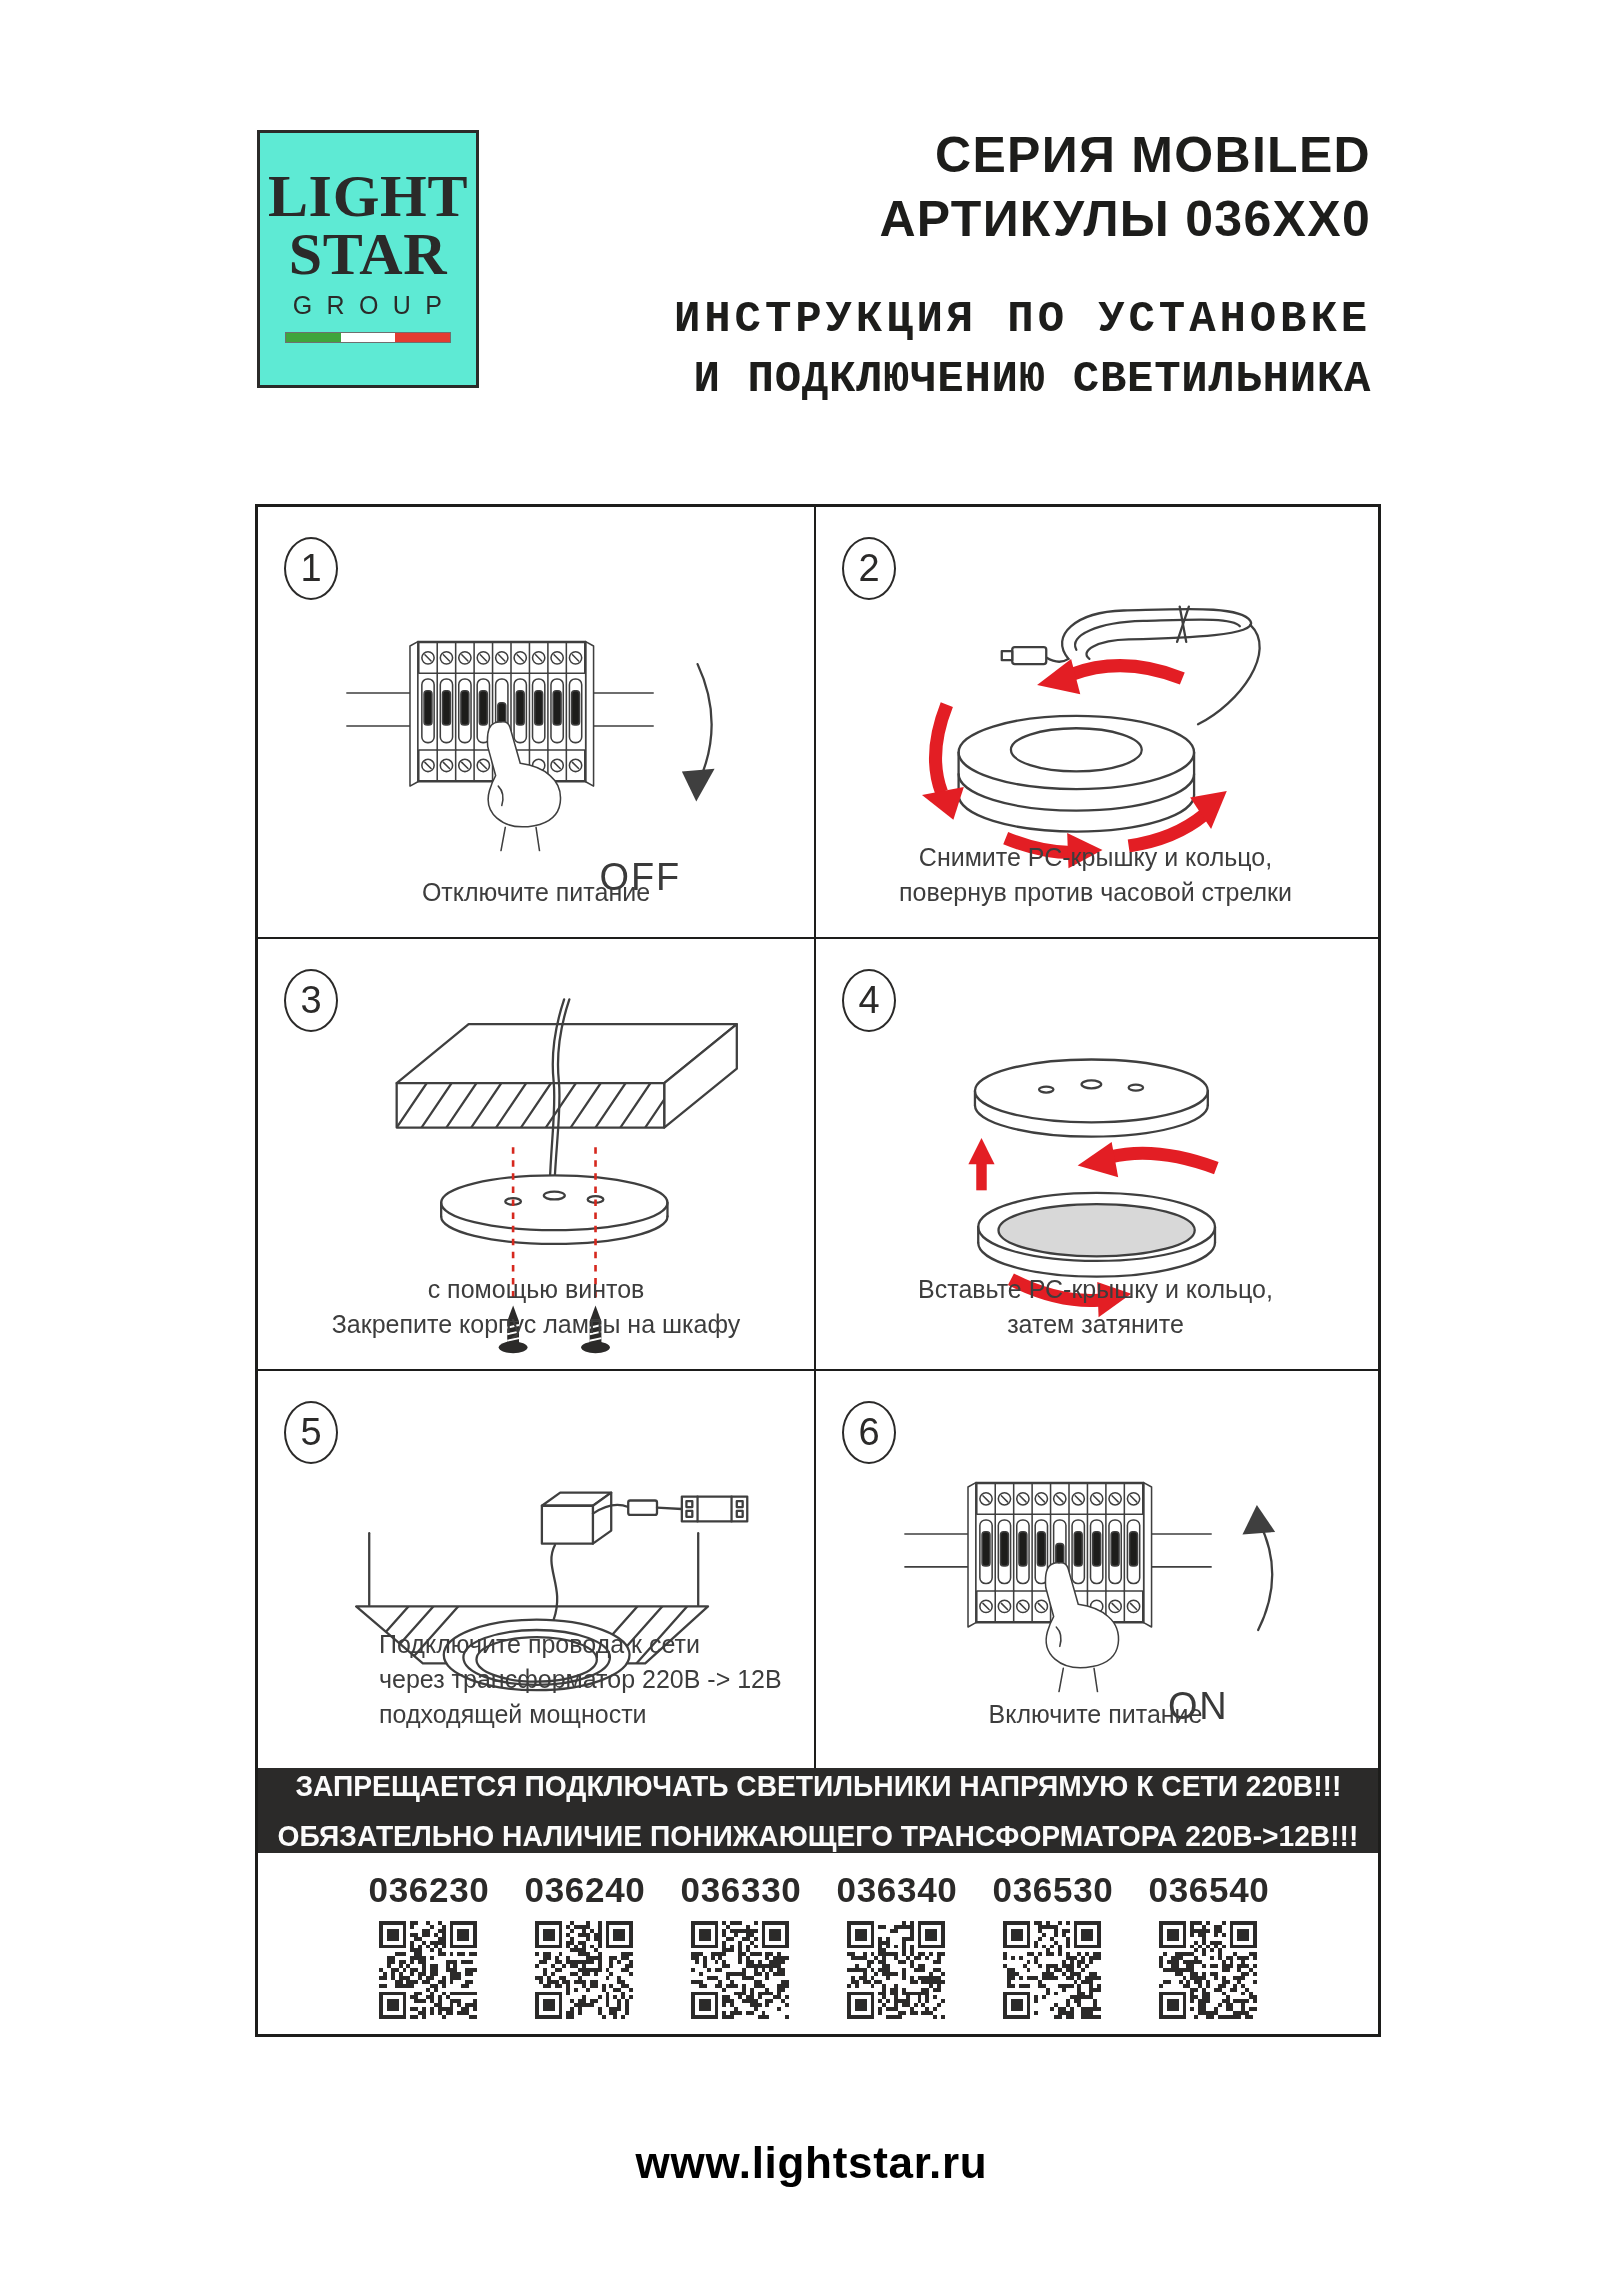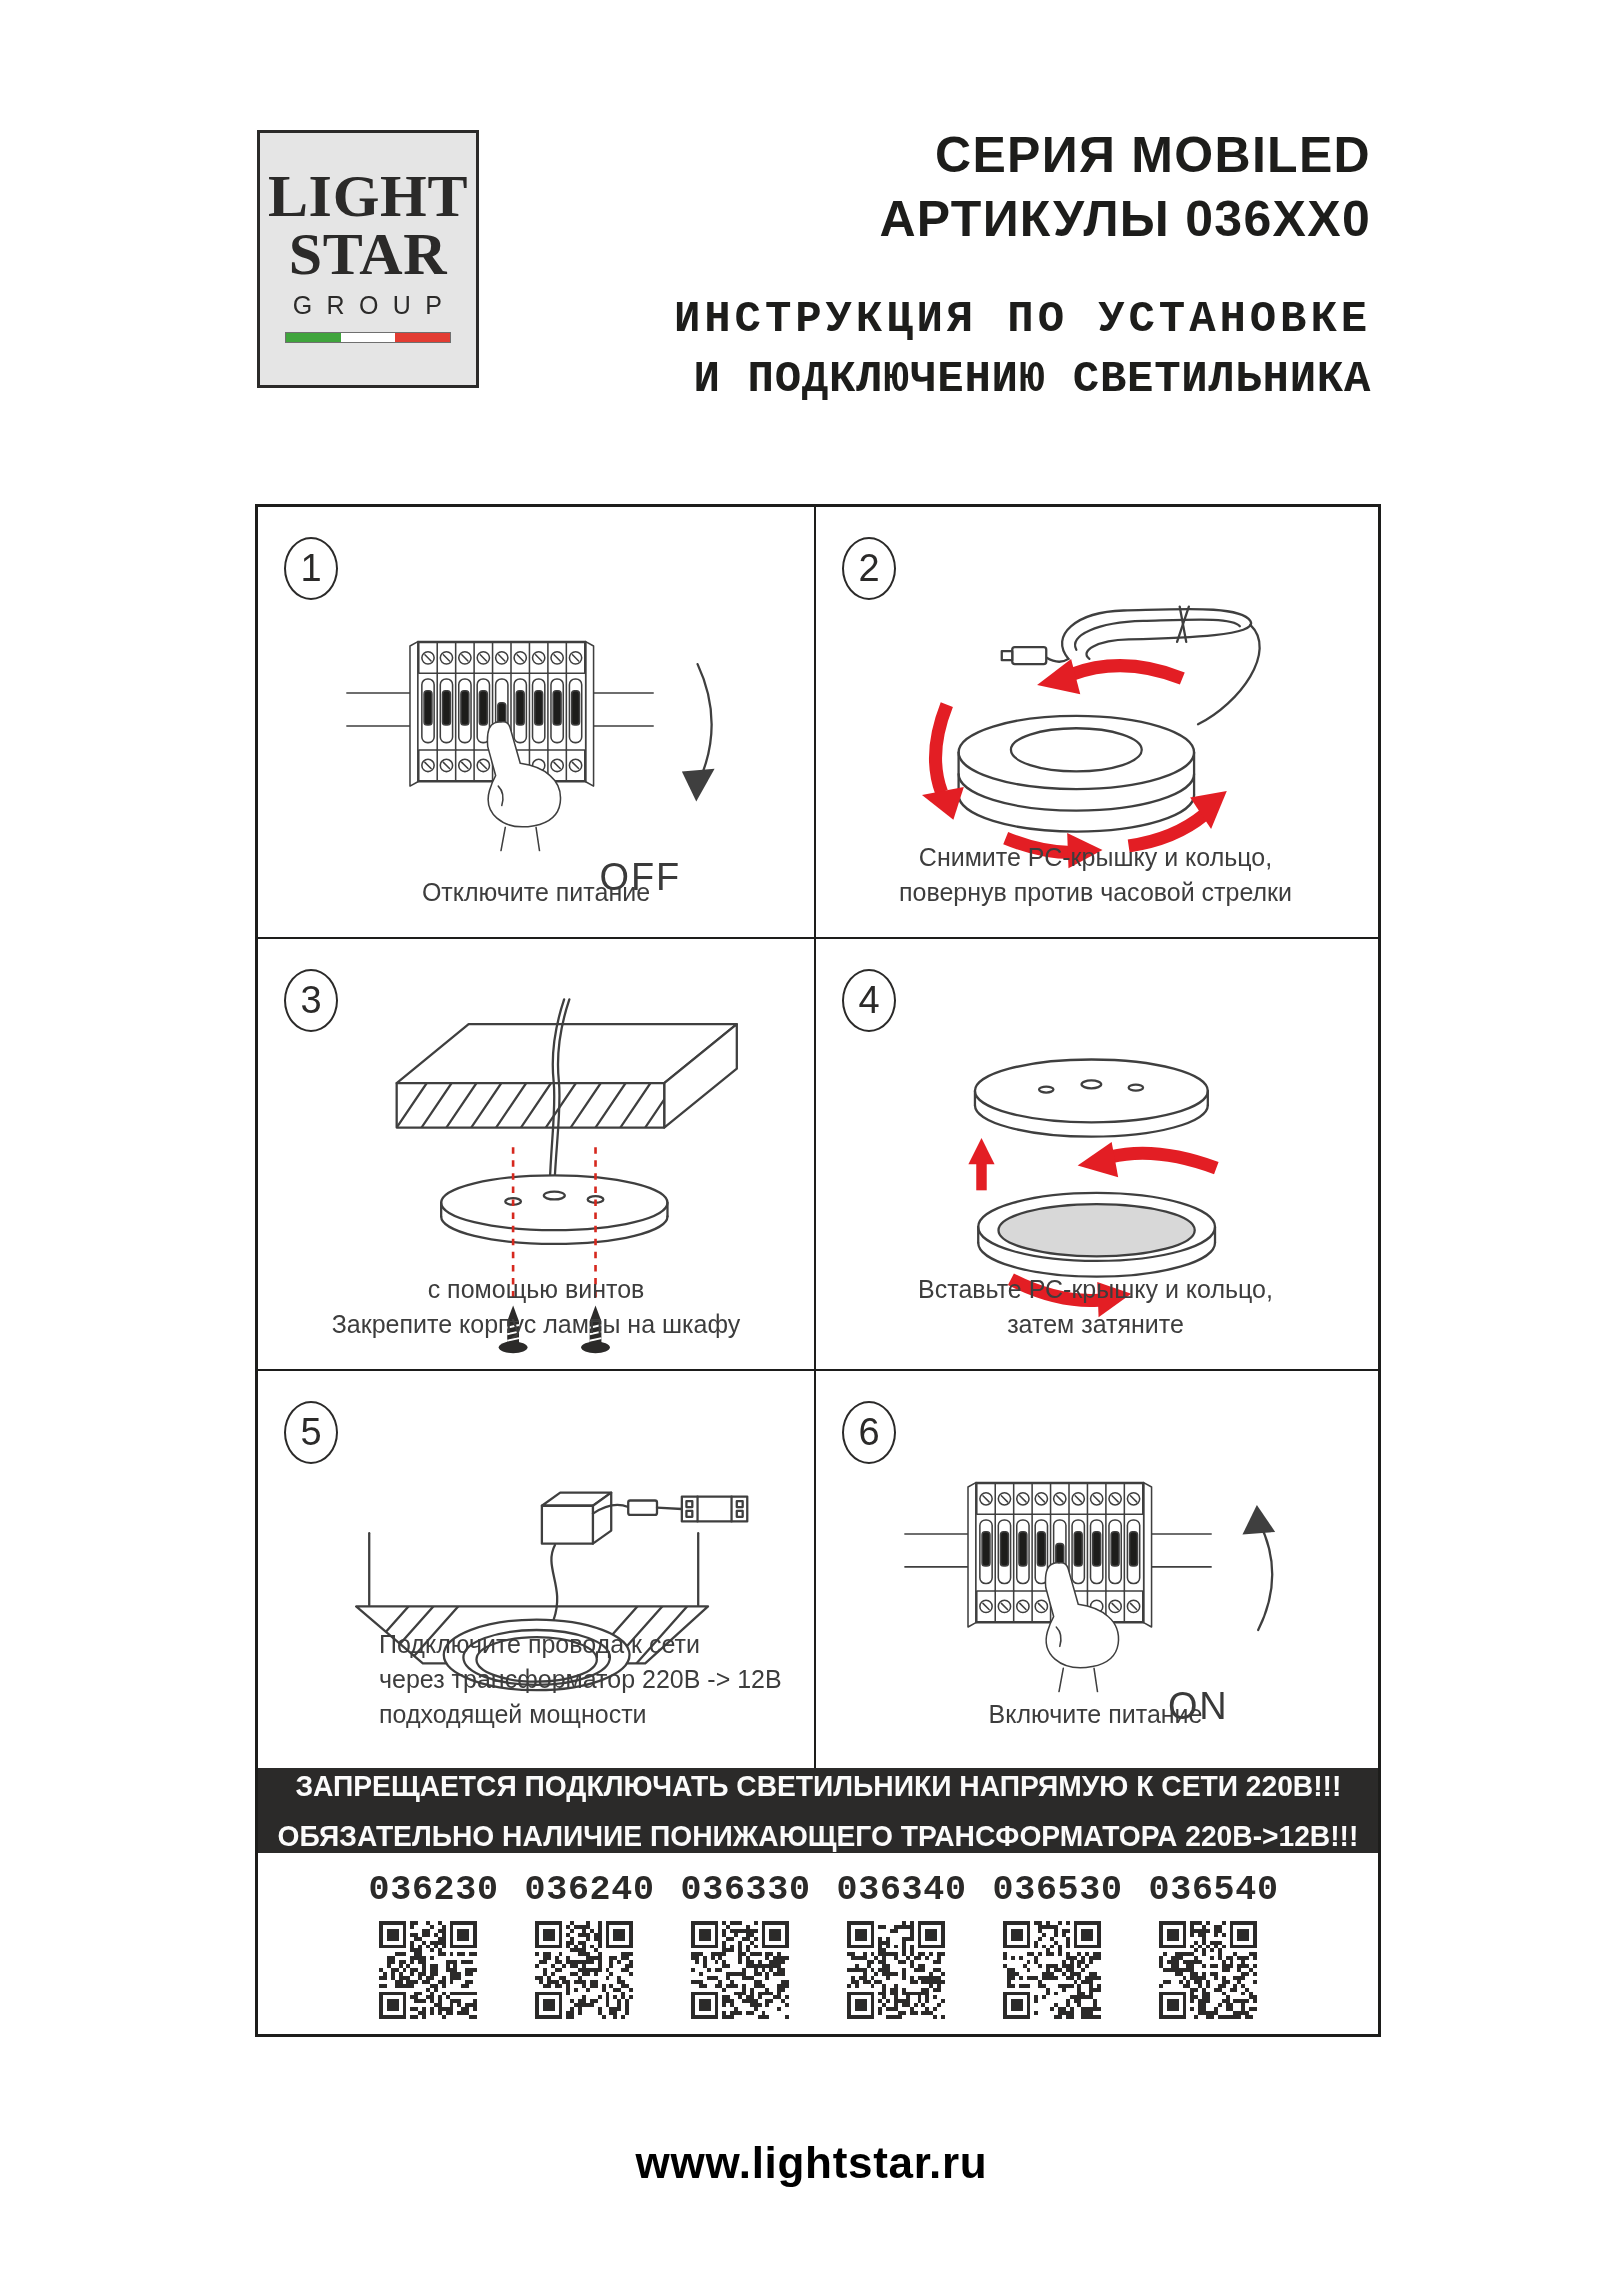--- a/index.html
+++ b/index.html
@@ -3,21 +3,21 @@
 <meta charset="utf-8">
 <style>
   html,body{margin:0;padding:0;}
   body{
     width:1623px;height:2295px;background:#ffffff;position:relative;overflow:hidden;
     font-family:"Liberation Sans","DejaVu Sans",sans-serif;color:#2b2a29;
   }
   
   .logo-box{
     position:absolute;left:257px;top:130px;width:222px;height:258px;
-    border:3.3px solid #2b2a29;box-sizing:border-box;text-align:center;background:#e5e5e5;
+    border:3.3px solid #2b2a29;box-sizing:border-box;text-align:center;background:#5eead4;
   }
   .logo-word{font-family:"Liberation Serif","DejaVu Serif",serif;font-weight:bold;
     font-size:60px;line-height:58px;letter-spacing:0.7px;color:#2b2a29;}
   .logo-stack{padding-top:34px;}
   .logo-group{margin-top:7.9px;font-size:25px;font-weight:400;letter-spacing:14.4px;
     padding-left:13px;color:#2b2a29;}
   .logo-flag{margin:13px auto 0;width:164px;height:9.2px;display:flex;outline:0.7px solid #6f6f6f;}
   .logo-flag div{flex:1;}
   
   .header-block{position:absolute;right:252px;top:123px;text-align:right;color:#1d1d1b;}
@@ -48,21 +48,21 @@
   .cap.left{text-align:left;padding-left:121px;box-sizing:border-box;}
   
   .banner{
     height:85px;background:#2b2a29;color:#fbfbfb;display:flex;flex-direction:column;
     align-items:center;justify-content:center;gap:16px;
   }
   .banner div{font-size:30px;font-weight:bold;white-space:nowrap;transform:scaleX(0.94);letter-spacing:0;}
   
   .articles{height:182px;display:flex;justify-content:center;align-items:flex-start;
     gap:37px;padding-top:17px;box-sizing:border-box;}
-  .article{width:119px;text-align:left;font-family:Liberation Mono, monospace;}
+  .article{width:119px;text-align:left;}
   .article-code{font-size:35px;font-weight:bold;color:#2b2a29;margin-bottom:10.5px;letter-spacing:0.7px;}
   .qr{width:98px;height:98px;margin:0 auto;}
   
   .footer{position:absolute;left:0;right:0;top:2138px;text-align:center;
     font-size:44px;font-weight:bold;color:#000000;letter-spacing:0.7px;}
   
   .ink{stroke:#3f3f3f;stroke-width:3.5;fill:none;stroke-linecap:round;stroke-linejoin:round;}
   .ink-line{stroke:#3f3f3f;stroke-width:3.5;fill:none;stroke-linecap:round;}
   .ink-fill{fill:#3f3f3f;stroke:none;}
   .dark-fill{fill:#2b2a29;stroke:none;}

